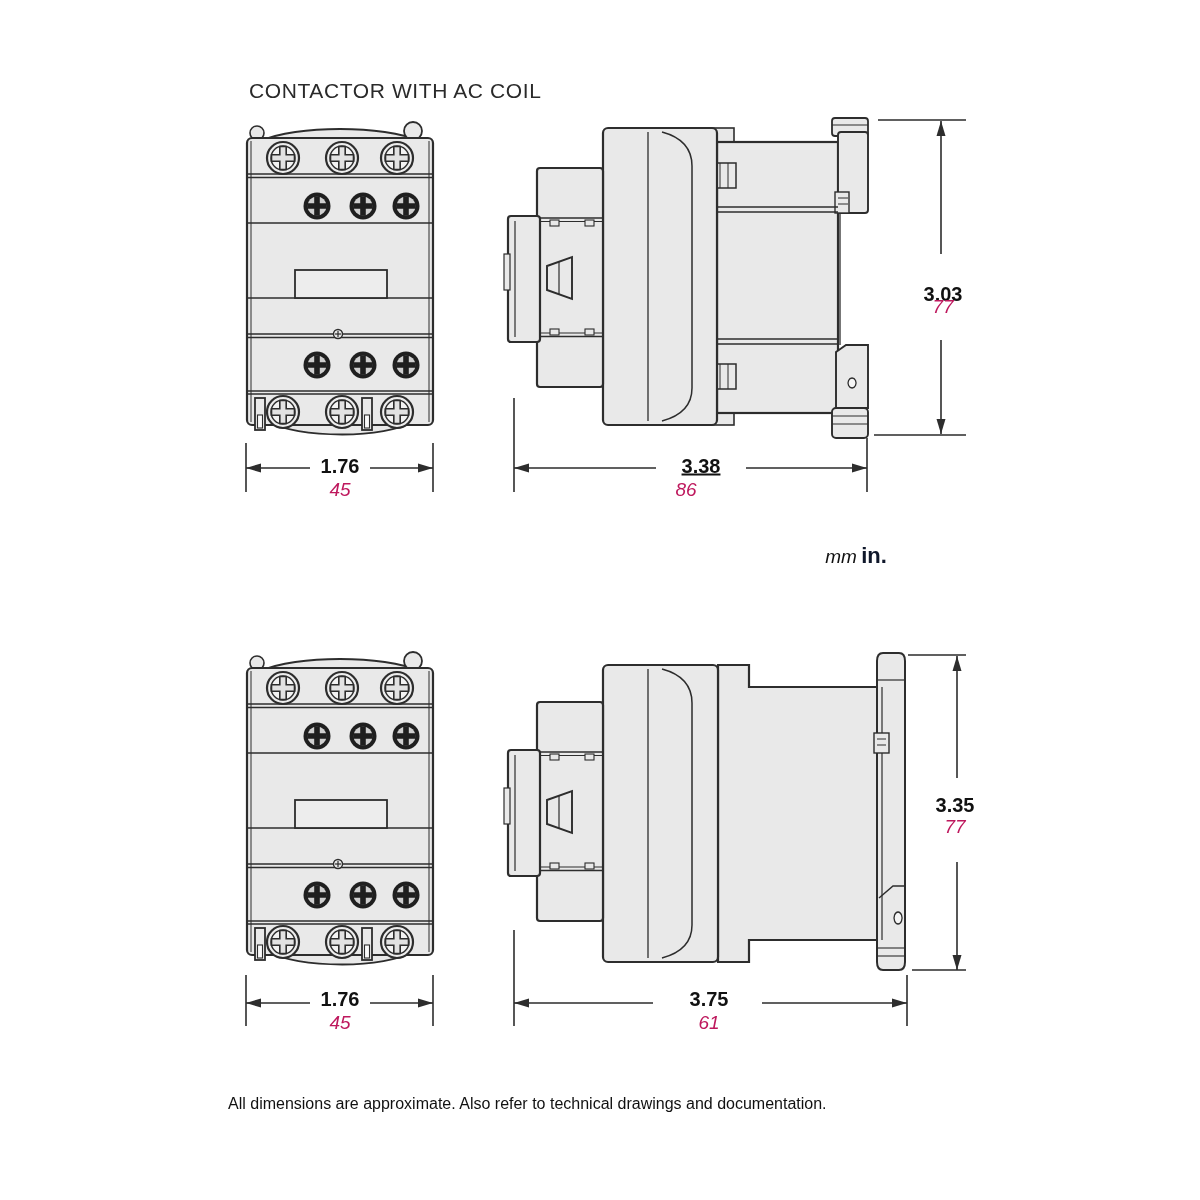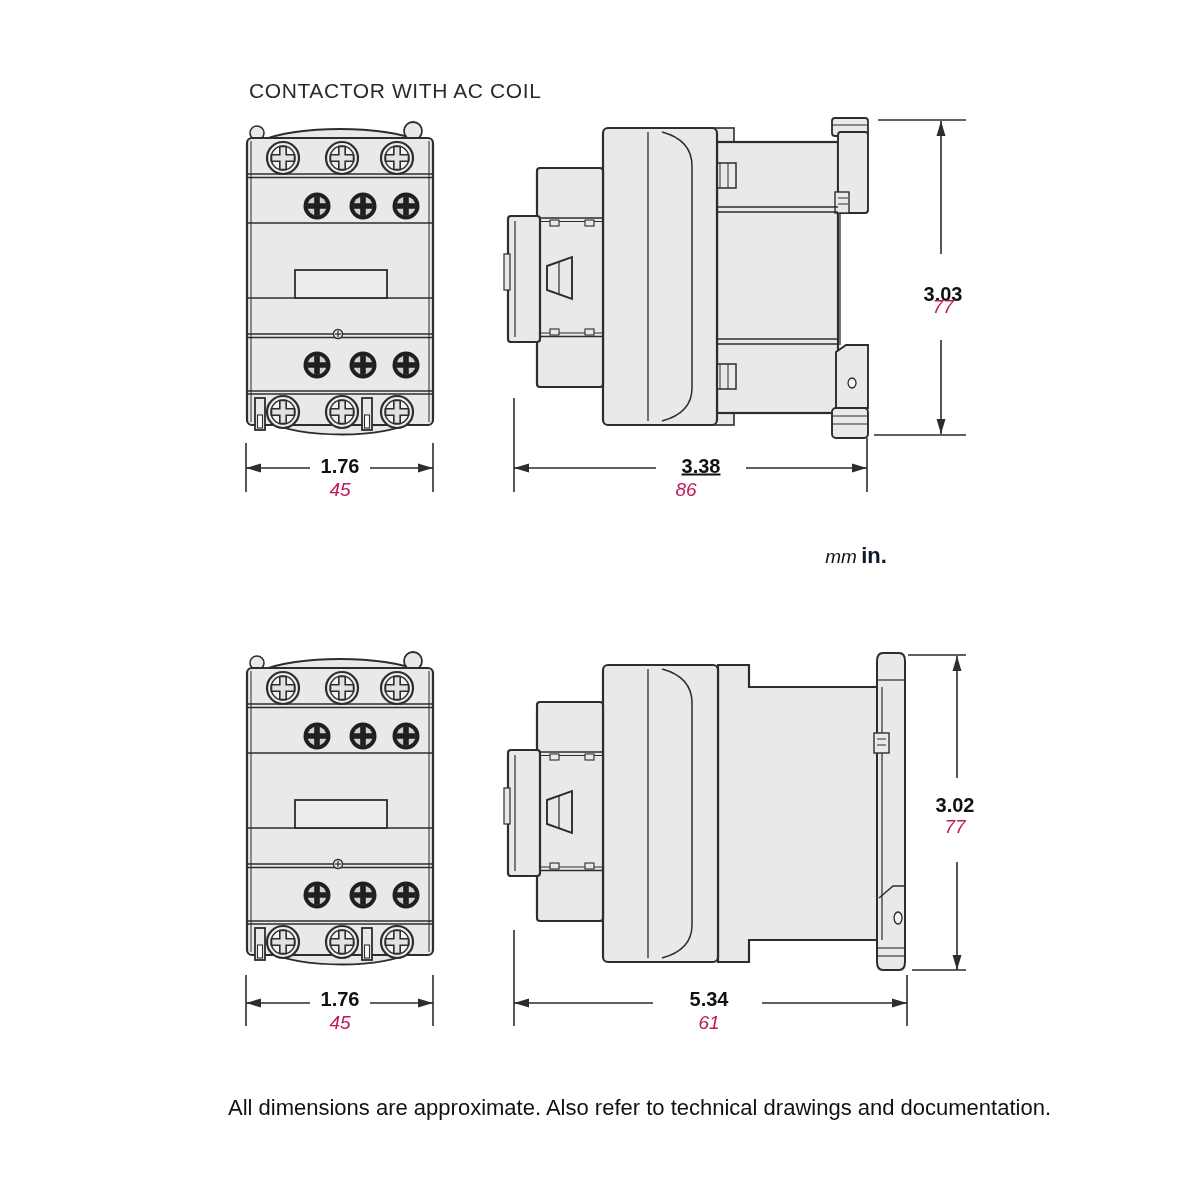--- a/index.html
+++ b/index.html
@@ -14,21 +14,21 @@
   .dim-in{
     font-size:20px;font-weight:bold;color:#111;white-space:nowrap;
     transform:translate(-50%,-50%);
   }
   .dim-mm{
     font-size:19px;font-style:italic;color:#be185d;white-space:nowrap;
     transform:translate(-50%,-50%);
   }
   .units-in{font-size:22px;font-weight:bold;color:#0f172a;transform:translate(-50%,-50%);margin-left:31px;}
   .units-mm{font-size:19px;font-style:italic;color:#111;transform:translate(-50%,-50%);}
-  .footer{font-size:22px;color:#111;white-space:nowrap;}
+  .footer{font-size:16px;color:#111;white-space:nowrap;}
   svg{display:block;}
 </style>
 </head>
 <body>
 
 <div id="canvas">
 
   <div class="abs section-title" style="left:249px;top:79px;">CONTACTOR WITH AC COIL</div>
 
   <svg class="abs" style="left:243px;top:115px;" width="194" height="330" viewBox="0 0 194 330">
@@ -290,21 +290,21 @@
 
   <div class="abs dim-in" style="left:943px;top:294px;">3.03</div>
   <div class="abs dim-mm" style="left:943px;top:307px;">77</div>
 
   <div class="abs units-in" style="left:843px;top:556px;">in.</div>
   <div class="abs units-mm" style="left:841px;top:557px;">mm</div>
 
   <div class="abs dim-in" style="left:340px;top:999px;">1.76</div>
   <div class="abs dim-mm" style="left:340px;top:1023px;">45</div>
 
-  <div class="abs dim-in" style="left:709px;top:999px;">5.34</div>
+  <div class="abs dim-in" style="left:709px;top:999px;">3.75</div>
   <div class="abs dim-mm" style="left:709px;top:1023px;">61</div>
 
-  <div class="abs dim-in" style="left:955px;top:805px;">3.02</div>
+  <div class="abs dim-in" style="left:955px;top:805px;">3.35</div>
   <div class="abs dim-mm" style="left:955px;top:827px;">77</div>
 
   <div class="abs footer" style="left:228px;top:1095px;">All dimensions are approximate.  Also refer to technical drawings and documentation.</div>
 
 </div>
 
 </body></html>

